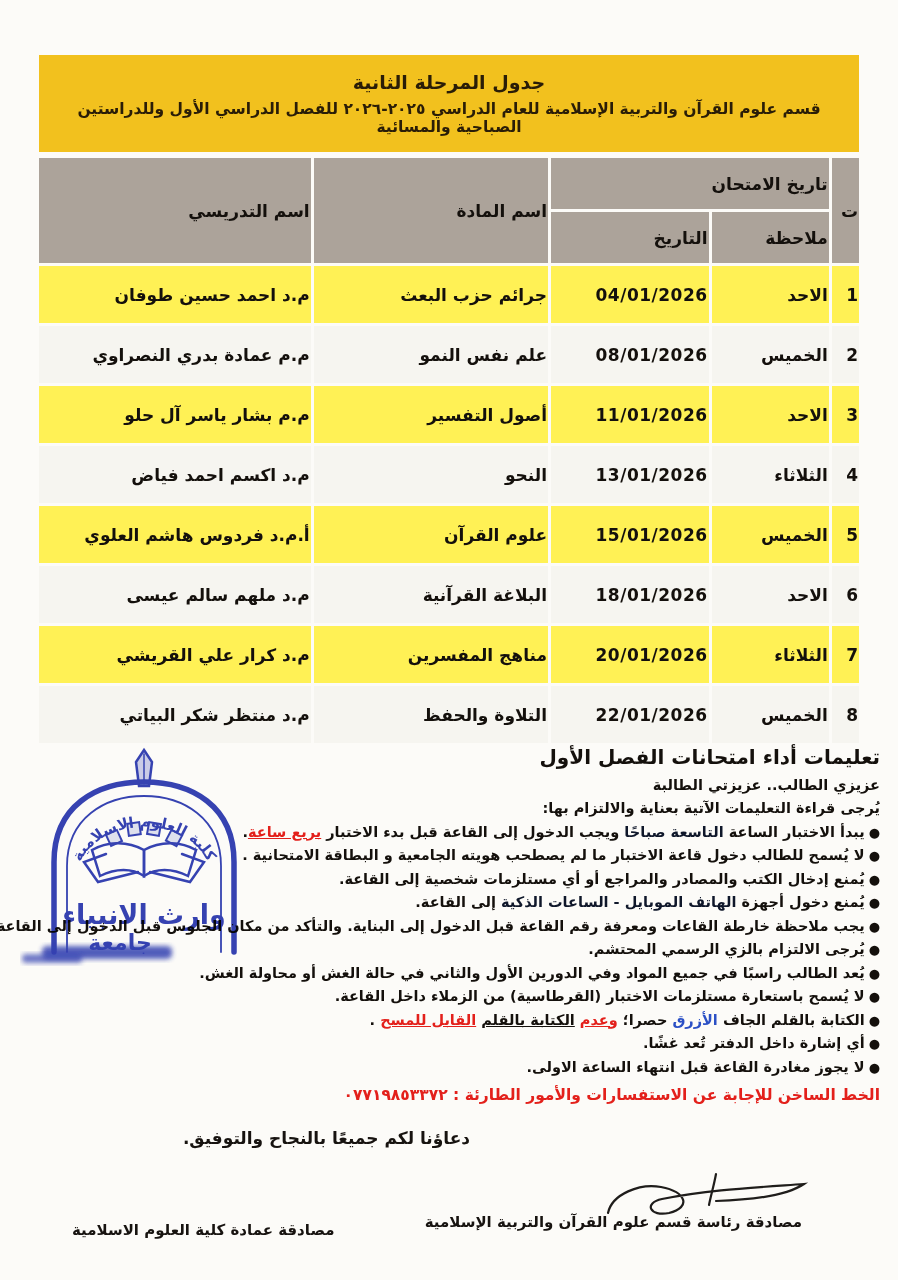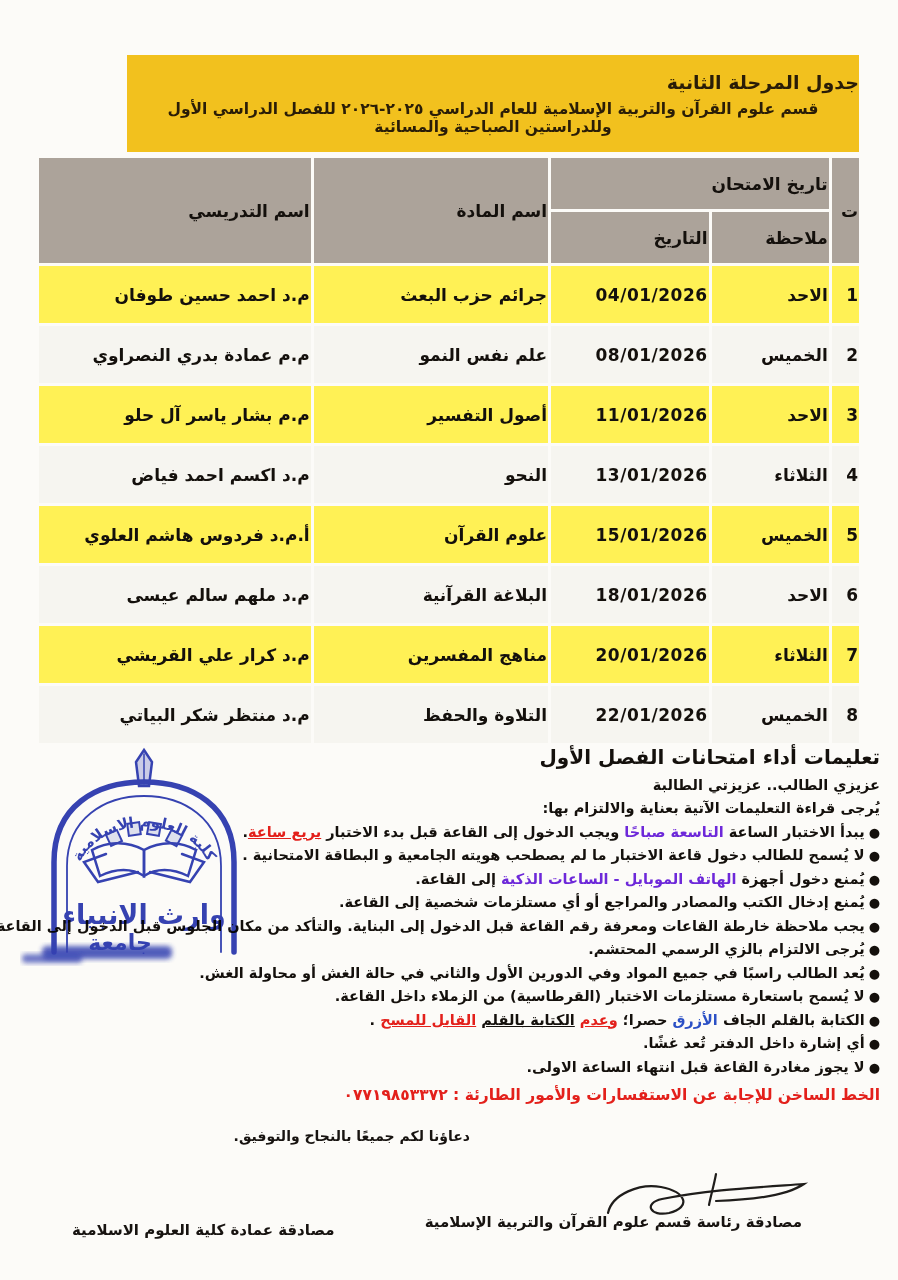--- a/index.html
+++ b/index.html
@@ -3,23 +3,23 @@
 <meta charset="utf-8">
 <style>
   html,body{margin:0;padding:0;background:#d8d6d2;}
   .page{
     position:relative;width:898px;height:1280px;margin:0 auto;
     background:#fcfbf8;overflow:hidden;direction:rtl;
     font-family:"DejaVu Sans",sans-serif;color:#171310;
   }
   
   .title-block{
-    position:absolute;top:55px;right:39px;width:732px;height:97px;
+    position:absolute;top:55px;right:39px;width:820px;height:97px;
     background:#f2c11e;display:flex;flex-direction:column;justify-content:center;
-    align-items:flex-start;gap:7px;text-align:center;
+    align-items:center;gap:7px;text-align:center;
   }
   .title-line1{font-size:19px;font-weight:bold;color:#2a1d07;}
   .title-line2{font-size:15.5px;font-weight:bold;color:#2a1d07;padding:0 8px;}
   
   table.exam{
     position:absolute;top:155px;right:36px;width:826px;
     border-collapse:separate;border-spacing:3px;table-layout:fixed;
   }
   table.exam th,table.exam td{
     text-align:right;vertical-align:middle;font-weight:bold;overflow:hidden;
@@ -36,27 +36,27 @@
   
   .instructions{
     position:absolute;top:746px;right:18px;width:862px;text-align:right;
     font-weight:bold;line-height:23.5px;font-size:14.5px;color:#14100c;
   }
   .instr-heading{font-size:20px;font-weight:bold;margin:0 0 4px 0;}
   .instr-greeting,.instr-intro{font-size:14.5px;}
   .bullet-line{white-space:nowrap;}
   .bullet-line .dot{font-size:13px;margin-left:4px;}
   .seg-n{color:#14100c;}
-  .seg-r{color:#6d28d9;}
+  .seg-r{color:#0f172a;}
   .seg-ru{color:#e3201b;text-decoration:underline;}
   .seg-ku{color:#14100c;text-decoration:underline;}
   .seg-b{color:#2b50c5;}
   .hotline{color:#e3201b;font-size:15.5px;margin-top:5px;}
   
-  .closing{position:absolute;top:1128px;right:428px;font-size:14px;font-weight:bold;}
+  .closing{position:absolute;top:1128px;right:428px;font-size:17px;font-weight:bold;}
   .sig-right-label{position:absolute;top:1213px;right:96px;font-size:15px;font-weight:bold;}
   .sig-left-label{position:absolute;top:1221px;left:72px;font-size:15px;font-weight:bold;}
   .signature-svg{position:absolute;top:1168px;left:598px;}
   
   .stamp{position:absolute;top:746px;left:20px;width:248px;height:228px;
          mix-blend-mode:multiply;opacity:.92;}
 </style>
 </head>
 <body>
 
@@ -147,22 +147,22 @@
       </tbody>
   </table>
 
   <div class="instructions">
     <div class="instr-heading">تعليمات أداء امتحانات الفصل الأول</div>
     <div class="instr-greeting">عزيزي الطالب.. عزيزتي الطالبة</div>
     <div class="instr-intro">يُرجى قراءة التعليمات الآتية بعناية والالتزام بها:</div>
     <div>
         <div class="bullet-line"><span class="dot">●</span><span class="seg-n">يبدأ الاختبار الساعة </span><span class="seg-r">التاسعة صباحًا</span><span class="seg-n"> ويجب الدخول إلى القاعة قبل بدء الاختبار </span><span class="seg-ru">بربع ساعة</span><span class="seg-n">.</span></div>
         <div class="bullet-line"><span class="dot">●</span><span class="seg-n">لا يُسمح للطالب دخول قاعة الاختبار ما لم يصطحب هويته الجامعية و البطاقة الامتحانية .</span></div>
+        <div class="bullet-line"><span class="dot">●</span><span class="seg-n">يُمنع إدخال الكتب والمصادر والمراجع أو أي مستلزمات شخصية إلى القاعة.</span></div>
         <div class="bullet-line"><span class="dot">●</span><span class="seg-n">يُمنع دخول أجهزة </span><span class="seg-r">الهاتف الموبايل - الساعات الذكية</span><span class="seg-n"> إلى القاعة.</span></div>
-        <div class="bullet-line"><span class="dot">●</span><span class="seg-n">يُمنع إدخال الكتب والمصادر والمراجع أو أي مستلزمات شخصية إلى القاعة.</span></div>
         <div class="bullet-line"><span class="dot">●</span><span class="seg-n">يجب ملاحظة خارطة القاعات ومعرفة رقم القاعة قبل الدخول إلى البناية. والتأكد من مكان الجلوس قبل الدخول إلى القاعة</span></div>
         <div class="bullet-line"><span class="dot">●</span><span class="seg-n">يُرجى الالتزام بالزي الرسمي المحتشم.</span></div>
         <div class="bullet-line"><span class="dot">●</span><span class="seg-n">يُعد الطالب راسبًا في جميع المواد وفي الدورين الأول والثاني في حالة الغش أو محاولة الغش.</span></div>
         <div class="bullet-line"><span class="dot">●</span><span class="seg-n">لا يُسمح باستعارة مستلزمات الاختبار (القرطاسية) من الزملاء داخل القاعة.</span></div>
         <div class="bullet-line"><span class="dot">●</span><span class="seg-n">الكتابة بالقلم الجاف </span><span class="seg-b">الأزرق</span><span class="seg-n"> حصرا؛ </span><span class="seg-ru">وعدم</span><span class="seg-n"> </span><span class="seg-ku">الكتابة بالقلم</span><span class="seg-n"> </span><span class="seg-ru">القابل للمسح</span><span class="seg-n"> .</span></div>
         <div class="bullet-line"><span class="dot">●</span><span class="seg-n">أي إشارة داخل الدفتر تُعد غشًا.</span></div>
         <div class="bullet-line"><span class="dot">●</span><span class="seg-n">لا يجوز مغادرة القاعة قبل انتهاء الساعة الاولى.</span></div>
       </div>
     <div class="hotline">الخط الساخن للإجابة عن الاستفسارات والأمور الطارئة : ٠٧٧١٩٨٥٣٣٧٢</div>
   </div>

